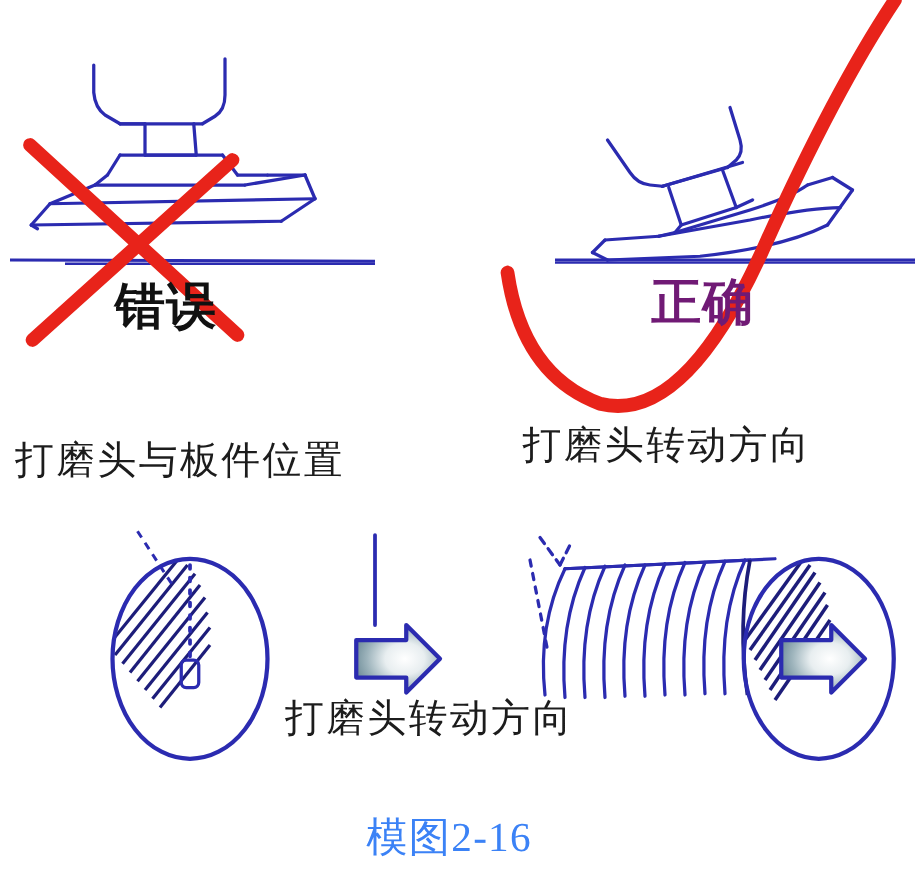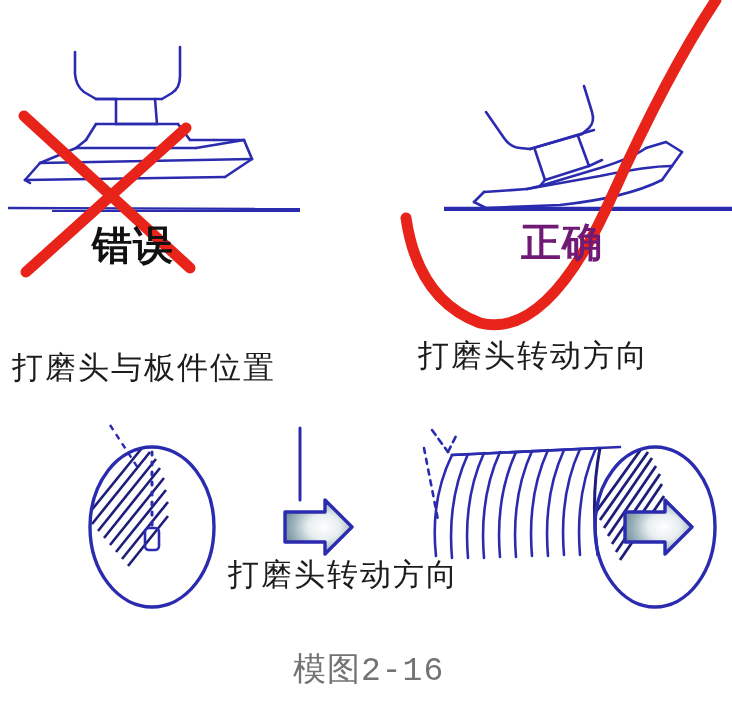--- a/index.html
+++ b/index.html
@@ -56,23 +56,23 @@
   }
 
   .caption-line {
     font-family: "Liberation Serif", "DejaVu Serif", serif;
     font-size: 31px;
     color: #1c1c1c;
     letter-spacing: 2px;
   }
 
   .figure-number {
-    font-family: Liberation Mono, monospace;
+    font-family: Liberation Serif, serif;
     font-size: 33px;
-    color: #737373;
+    color: #3b82f6;
     letter-spacing: 1px;
   }
 </style>
 </head>
 <body>
 
 <div id="figure-root">
 
   <svg class="figure-canvas" viewBox="0 0 732 709" xmlns="http://www.w3.org/2000/svg">
     <defs>

